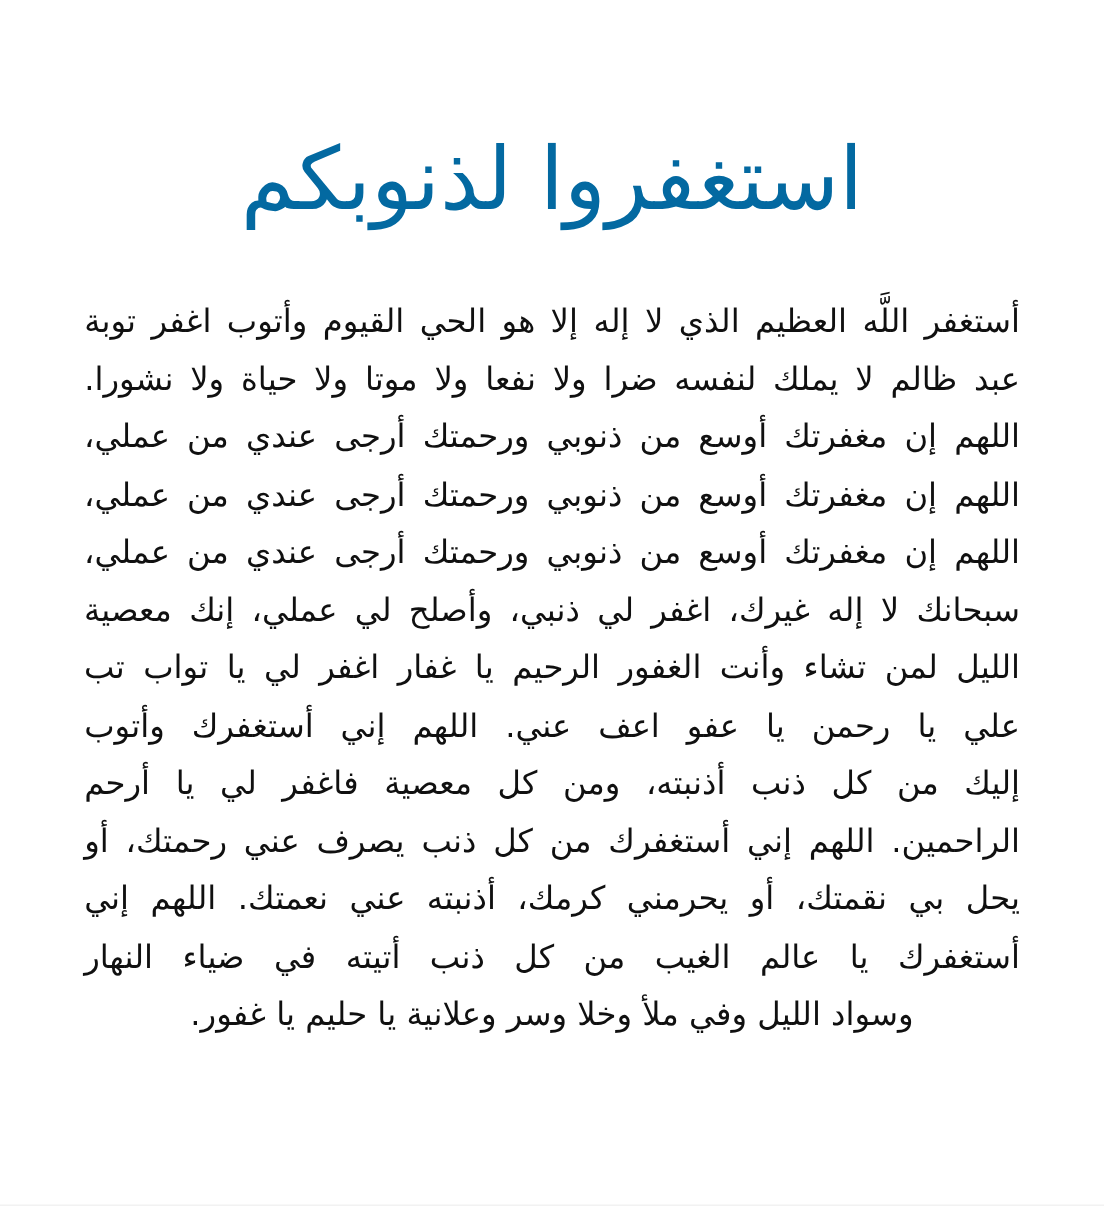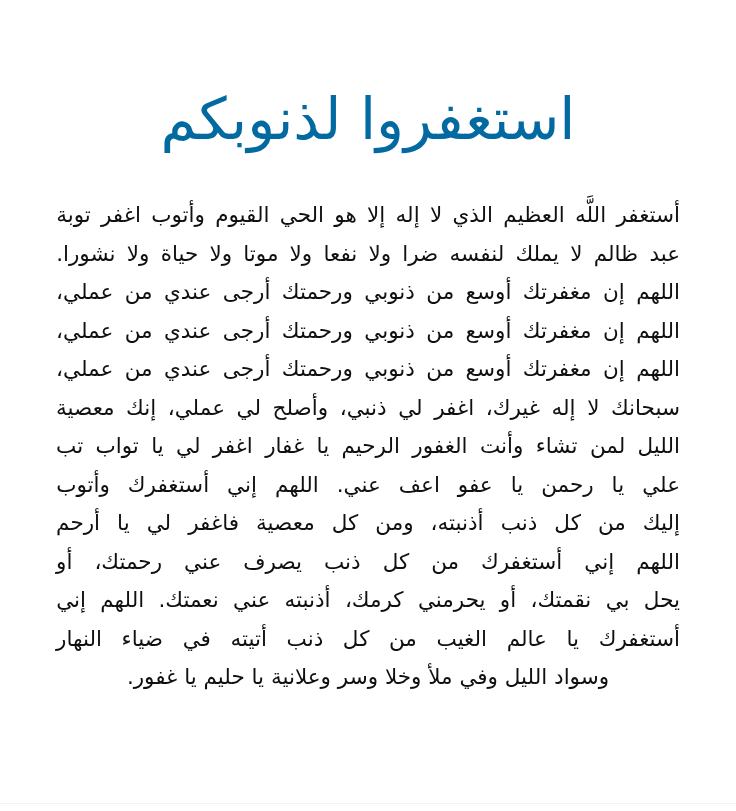--- a/index.html
+++ b/index.html
@@ -217,20 +217,21 @@
         <span class="w">أذنبته،</span>
         <span class="w">ومن</span>
         <span class="w">كل</span>
         <span class="w">معصية</span>
         <span class="w">فاغفر</span>
         <span class="w">لي</span>
         <span class="w">يا</span>
         <span class="w">أرحم</span>
       </div>
       <div class="line stretch">
+        <span class="w">الراحمين.</span>
         <span class="w">اللهم</span>
         <span class="w">إني</span>
         <span class="w">أستغفرك</span>
         <span class="w">من</span>
         <span class="w">كل</span>
         <span class="w">ذنب</span>
         <span class="w">يصرف</span>
         <span class="w">عني</span>
         <span class="w">رحمتك،</span>
         <span class="w">أو</span>

